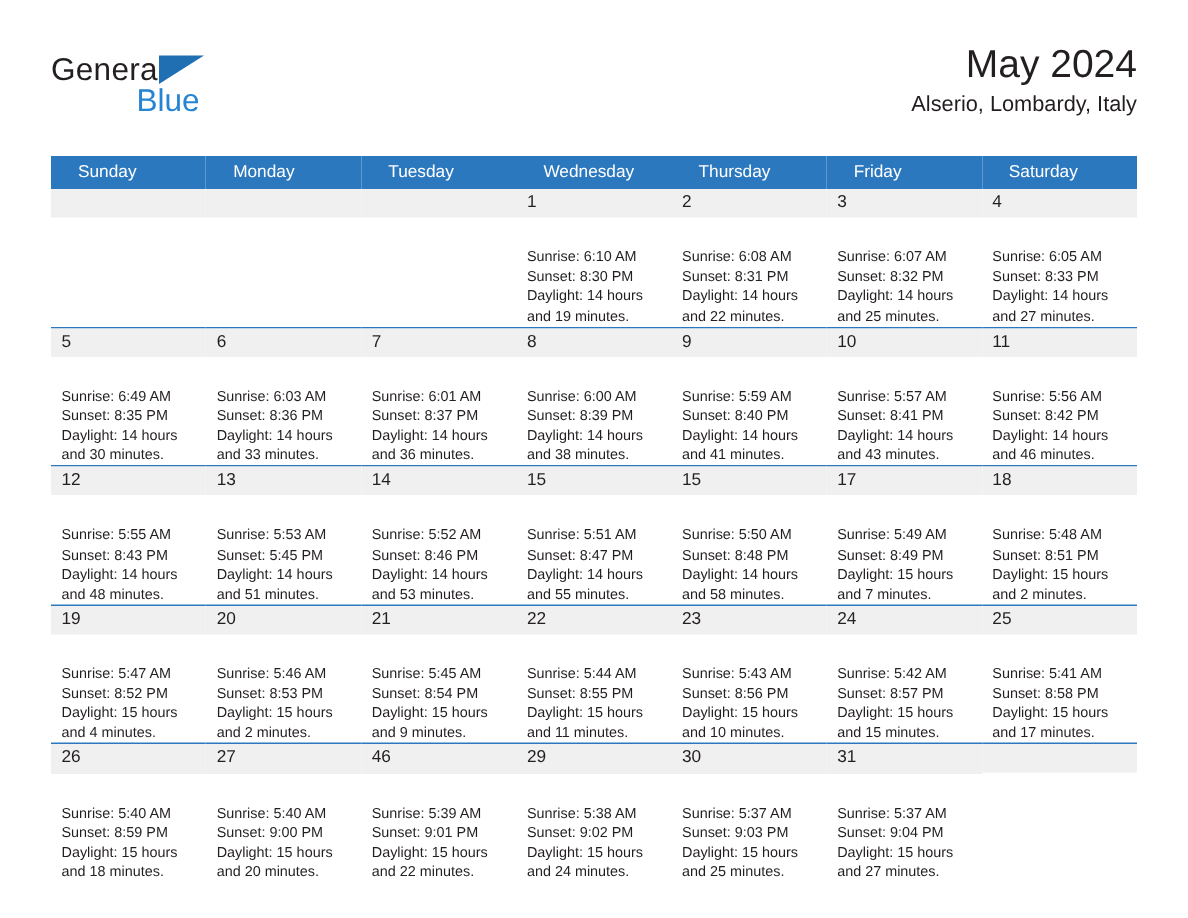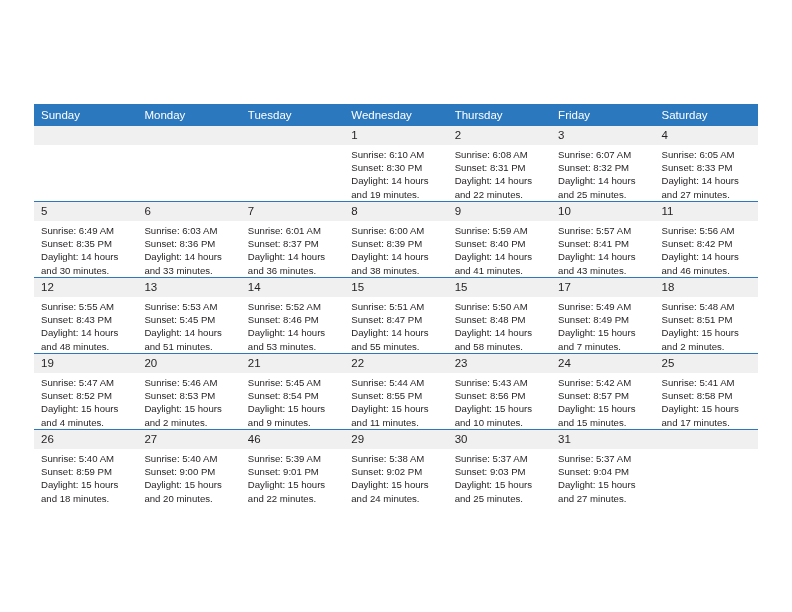--- a/index.html
+++ b/index.html
@@ -98,21 +98,21 @@
     width: 724px;
     border-collapse: collapse;
     table-layout: fixed;
   }
   .calendar th {
     background: #2c78be;
     color: #ffffff;
     font-size: 11.5px;
     font-weight: normal;
     text-align: left;
-    padding: 5px 0 5px 7px;
+    padding: 5px 0 5px 18px;
     height: 11px;
     vertical-align: middle;
   }
   .calendar td {
     width: 103.4px;
     height: 75px;
     vertical-align: top;
     padding: 0;
     border-top: 1px solid #2c78be;
     background: #ffffff;
@@ -130,34 +130,49 @@
     font-size: 11.5px;
     color: #231f20;
     padding: 3px 0 3px 7px;
     line-height: 1.15;
     min-height: 13px;
   }
   .daynum.empty {
     color: transparent;
   }
   .info {
-    padding: 3px 6px 0 7px;
+    padding: 20px 6px 0 7px;
     font-size: 9.6px;
     line-height: 1.365;
     color: #231f20;
   }
   .info div {
     white-space: nowrap;
   }
 </style>
 </head>
 <body>
 
 <div class="page">
 
+  <div class="header">
+
+    <div class="logo">
+      <span class="logo-general">General</span>
+      <span class="logo-triangle"></span>
+      <span class="logo-rule"></span>
+      <span class="logo-blue">Blue</span>
+    </div>
+
+    <div class="title-block">
+      <div class="cal-title">May 2024</div>
+      <div class="cal-subtitle">Alserio, Lombardy, Italy</div>
+    </div>
+
+  </div>
 
   <table class="calendar">
     <thead>
       <tr>
         <th>Sunday</th>
         <th>Monday</th>
         <th>Tuesday</th>
         <th>Wednesday</th>
         <th>Thursday</th>
         <th>Friday</th>

